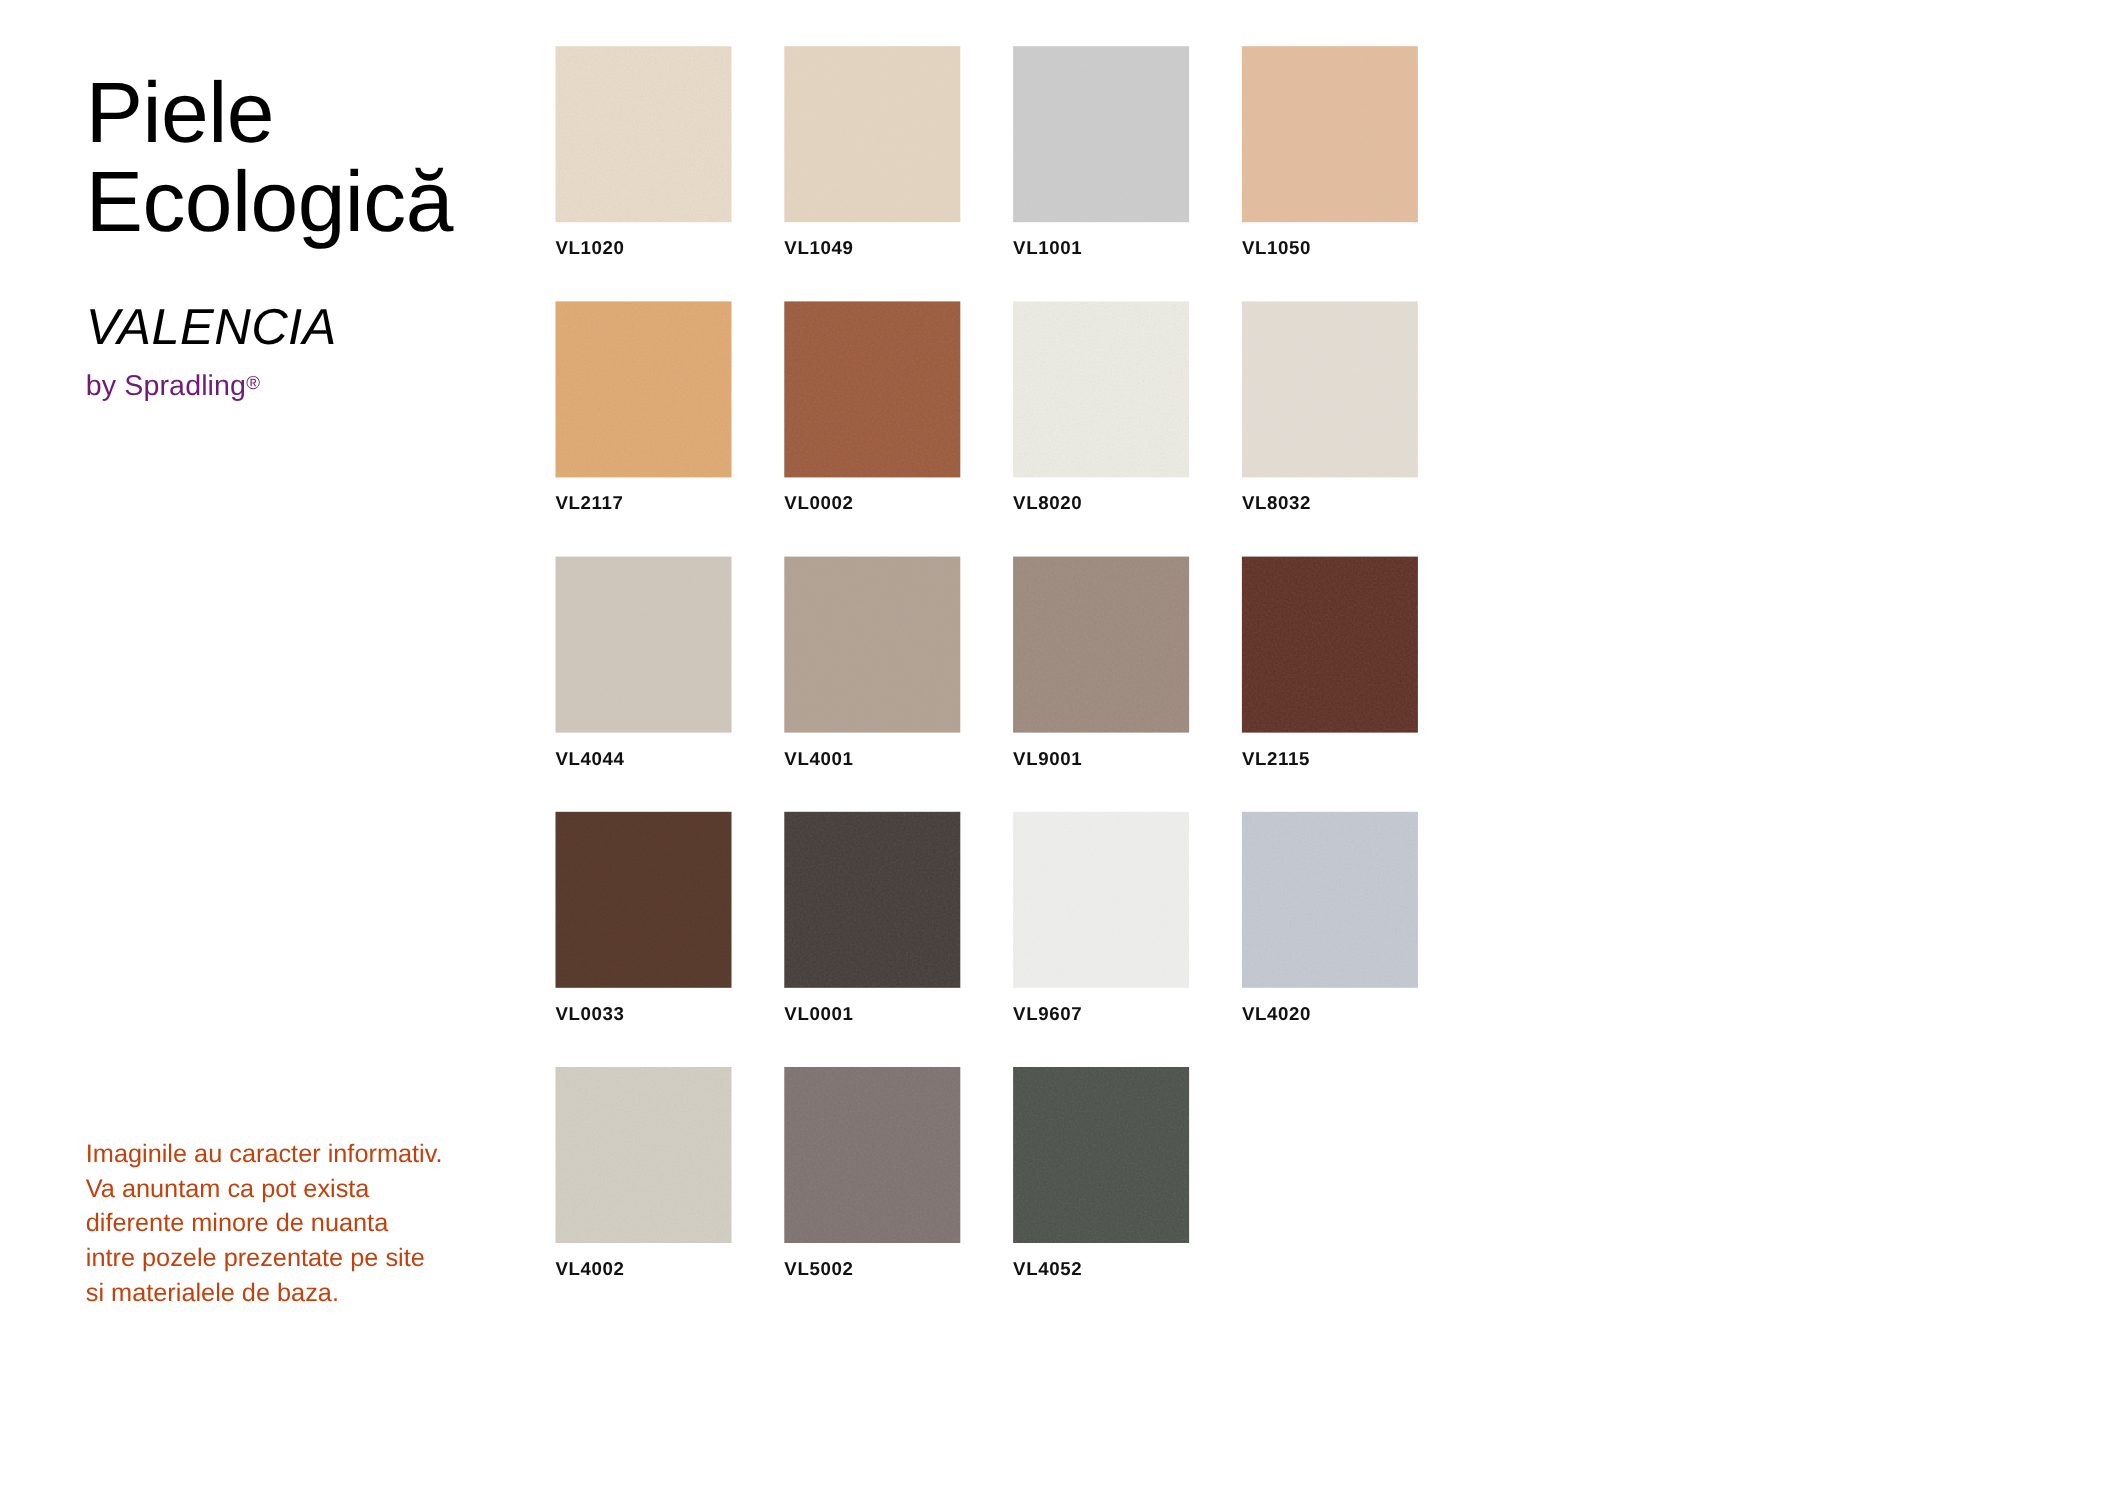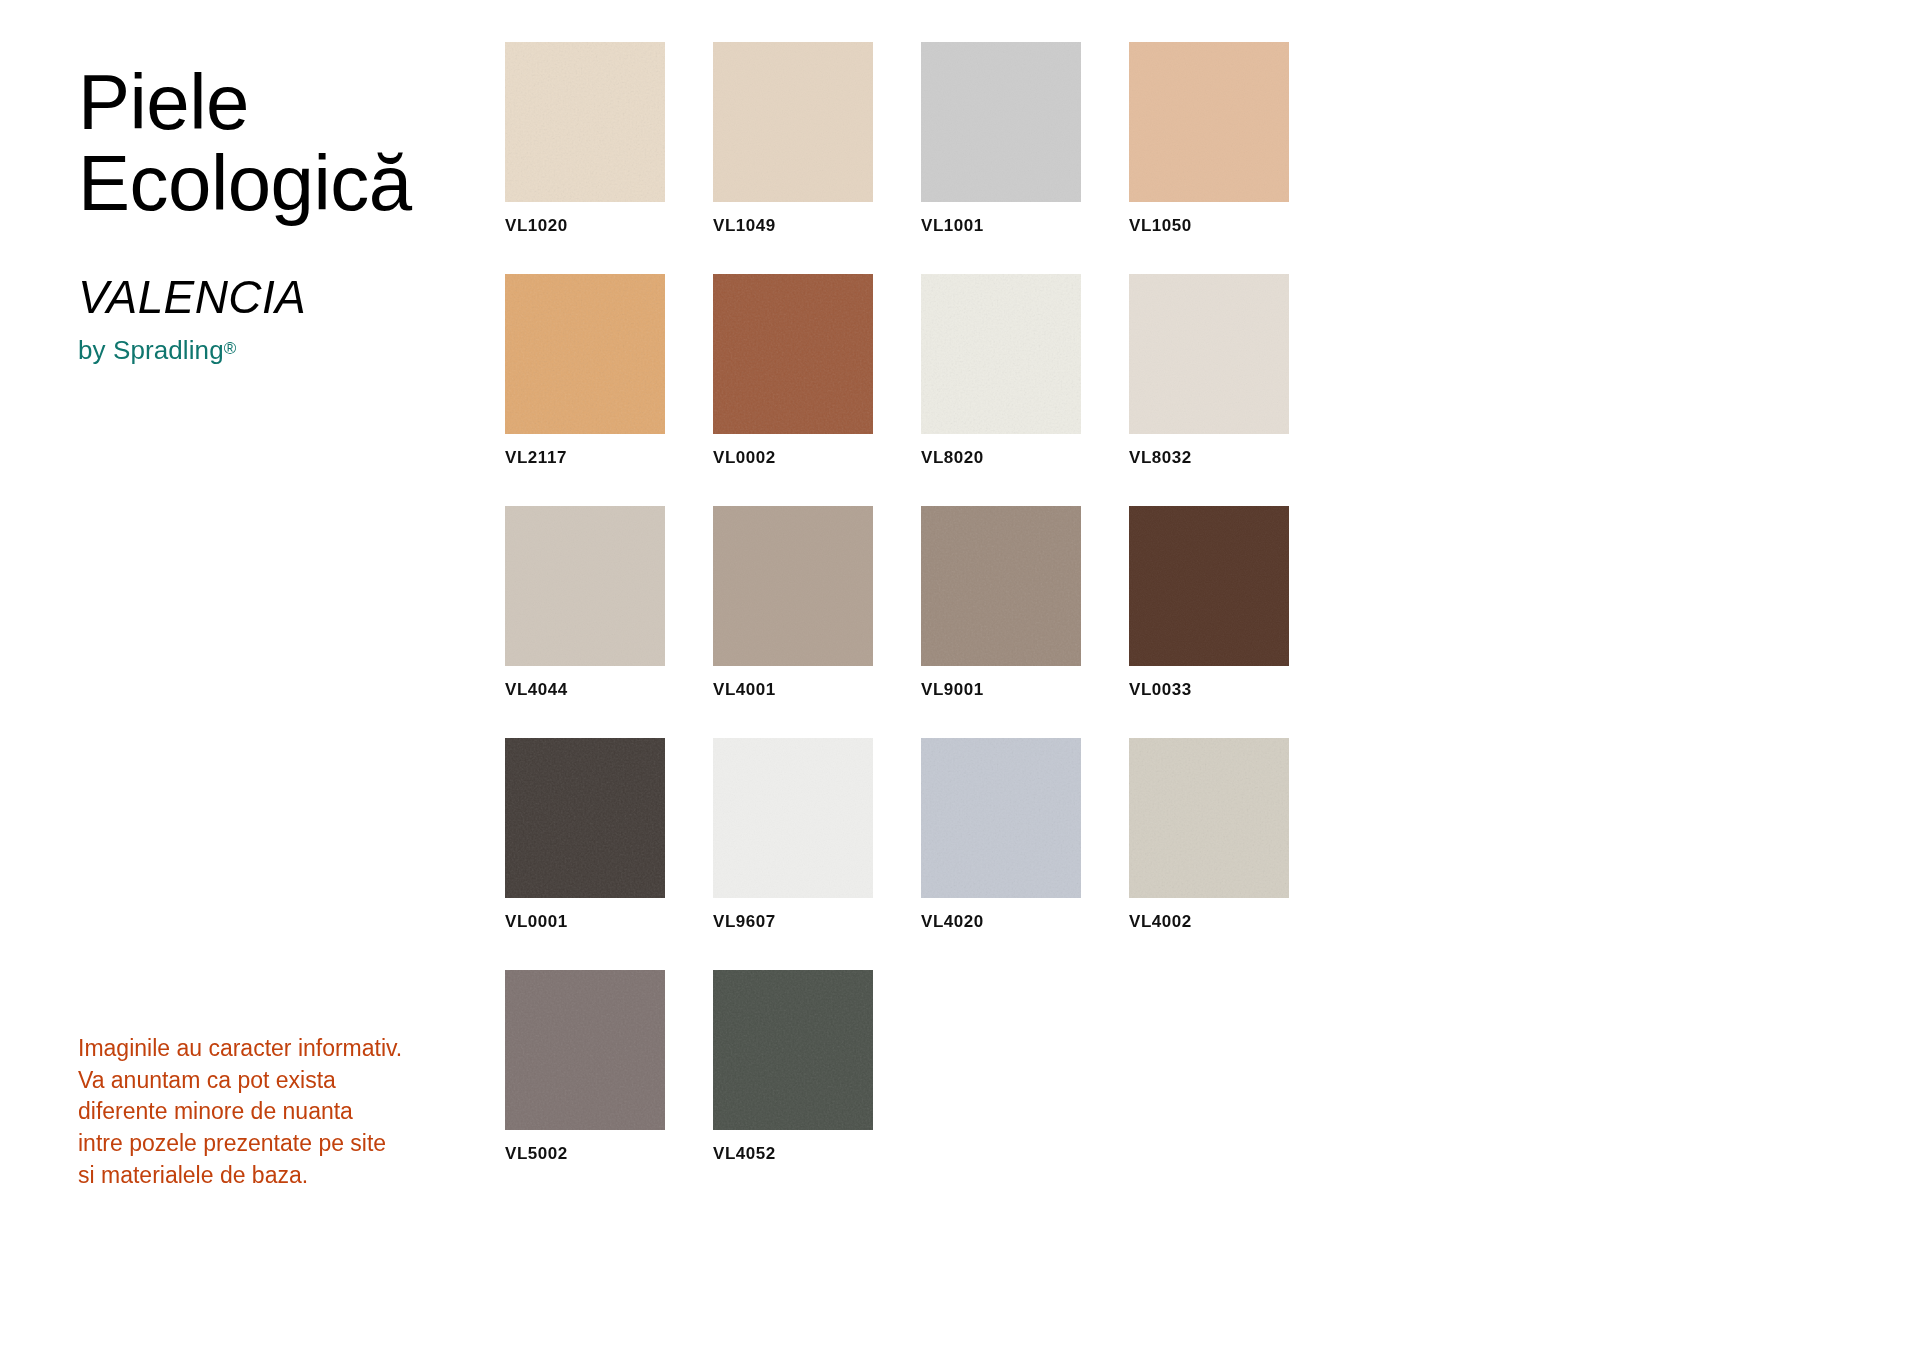--- a/index.html
+++ b/index.html
@@ -61,21 +61,21 @@
     padding-top: 48px;
     white-space: nowrap;
     font-style: italic;
   }
 
   .byline {
     font-size: 26px;
     line-height: 1.2;
     font-weight: 400;
     letter-spacing: 0.1px;
-    color: #0f766e;
+    color: #701a75;
     margin: 0;
     padding-top: 12px;
     white-space: nowrap;
   }
   .byline .reg {
     font-size: 17px;
     vertical-align: 5px;
   }
 
   #disclaimer {
@@ -259,20 +259,28 @@
       </div>
       <div class="swatch-cell">
         <div class="swatch-chip" style="background-color: rgb(156, 138, 124);">
           <svg class="grain" viewBox="0 0 160 160" preserveAspectRatio="none">
             <rect x="0" y="0" width="160" height="160" filter="url(#grain-coarse)" opacity="0.30"></rect>
           </svg>
         </div>
         <div class="swatch-label">VL9001</div>
       </div>
       <div class="swatch-cell">
+        <div class="swatch-chip" style="background-color: rgb(95, 48, 37);">
+          <svg class="grain" viewBox="0 0 160 160" preserveAspectRatio="none">
+            <rect x="0" y="0" width="160" height="160" filter="url(#grain-coarse)" opacity="0.30"></rect>
+          </svg>
+        </div>
+        <div class="swatch-label">VL2115</div>
+      </div>
+      <div class="swatch-cell">
         <div class="swatch-chip" style="background-color: rgb(87, 56, 42);">
           <svg class="grain" viewBox="0 0 160 160" preserveAspectRatio="none">
             <rect x="0" y="0" width="160" height="160" filter="url(#grain-fine)" opacity="0.22"></rect>
           </svg>
         </div>
         <div class="swatch-label">VL0033</div>
       </div>
       <div class="swatch-cell">
         <div class="swatch-chip" style="background-color: rgb(67, 60, 56);">
           <svg class="grain" viewBox="0 0 160 160" preserveAspectRatio="none">

